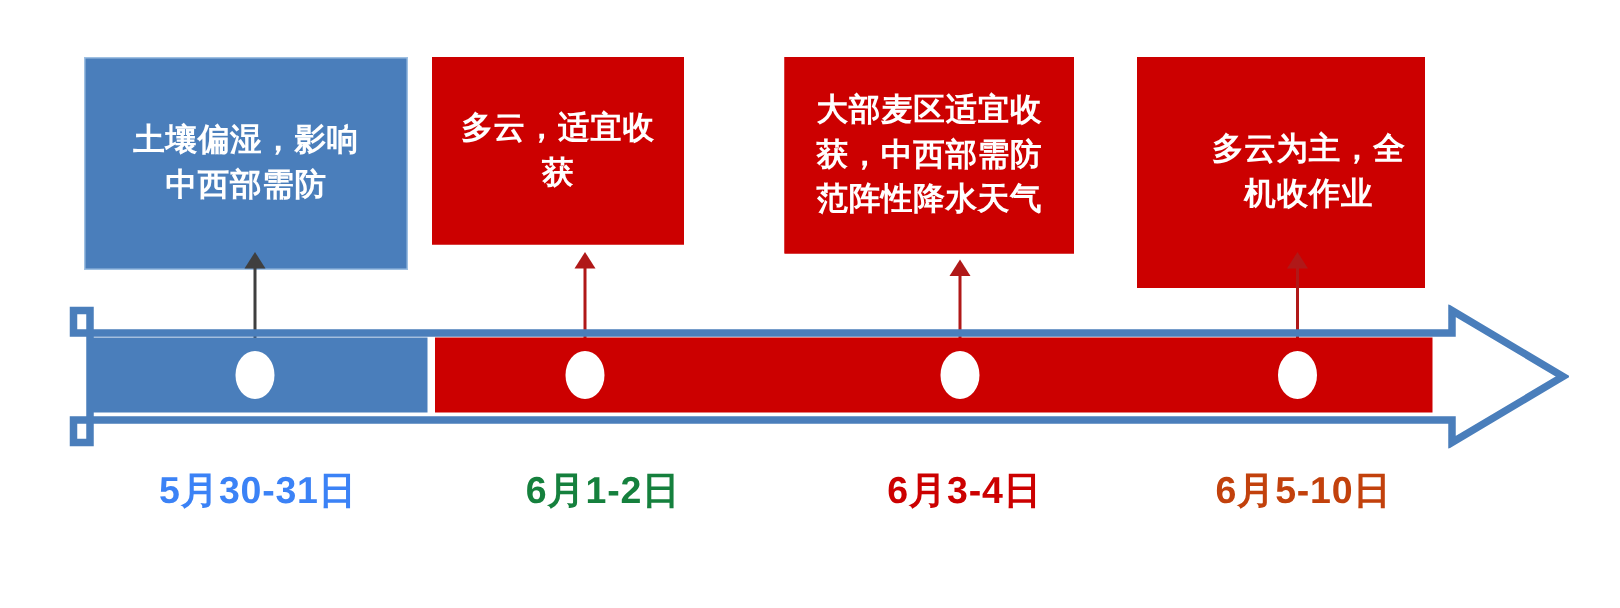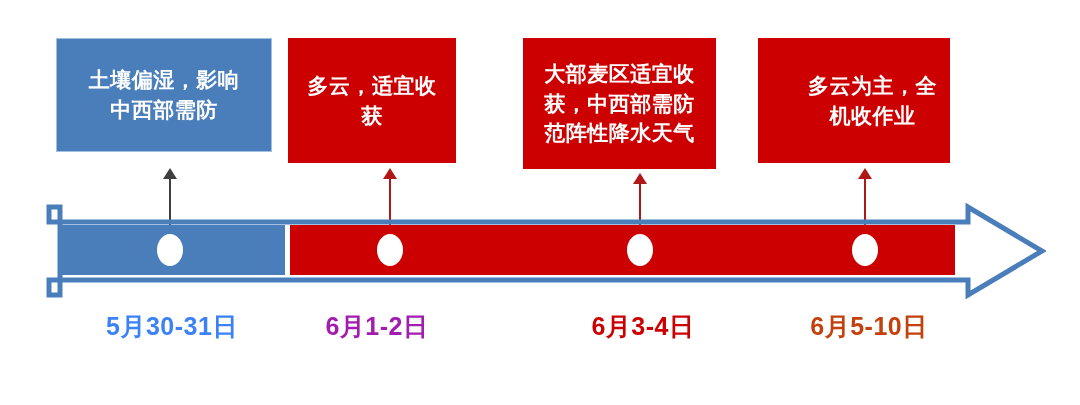--- a/index.html
+++ b/index.html
@@ -40,24 +40,24 @@
   .callout-red {
     background: #CC0000;
     border: 1px solid #CC0000;
   }
   .callout .ctext {
     display: block;
     width: 100%;
   }
 
   
-  #box-0 { left: 56px;  top: 38px; width: 216px; height: 114px; font-size: 21px; }
+  #box-0 { left: 56px;  top: 38px; width: 216px; height: 142px; font-size: 21px; }
   #box-1 { left: 288px; top: 38px; width: 168px; height: 125px; font-size: 21px; }
   #box-2 { left: 523px; top: 38px; width: 193px; height: 131px; font-size: 21px; }
-  #box-3 { left: 758px; top: 38px; width: 192px; height: 125px; font-size: 21px; padding-left: 45px; }
+  #box-3 { left: 758px; top: 38px; width: 192px; height: 154px; font-size: 21px; padding-left: 45px; }
 
   
   .connector {
     position: absolute;
     width: 14px;
   }
   .connector .shaft {
     position: absolute;
     left: 6px;
     top: 9px;
@@ -125,21 +125,21 @@
     position: absolute;
     top: 310px;
     width: 230px;
     text-align: center;
     font-size: 25px;
     font-weight: bold;
     letter-spacing: 0.5px;
     white-space: nowrap;
   }
   #date-0 { left: 57px;  color: #3b82f6; text-align: center; }
-  #date-1 { left: 262px; color: #a21caf; }
+  #date-1 { left: 287px; color: #15803d; }
   #date-2 { left: 528px; color: #CC0000; }
   #date-3 { left: 754px; color: #c2410c; }
 </style>
 </head>
 <body>
 
 <div id="stage">
 
   <div class="callout callout-blue" id="box-0">
     <span class="ctext">

